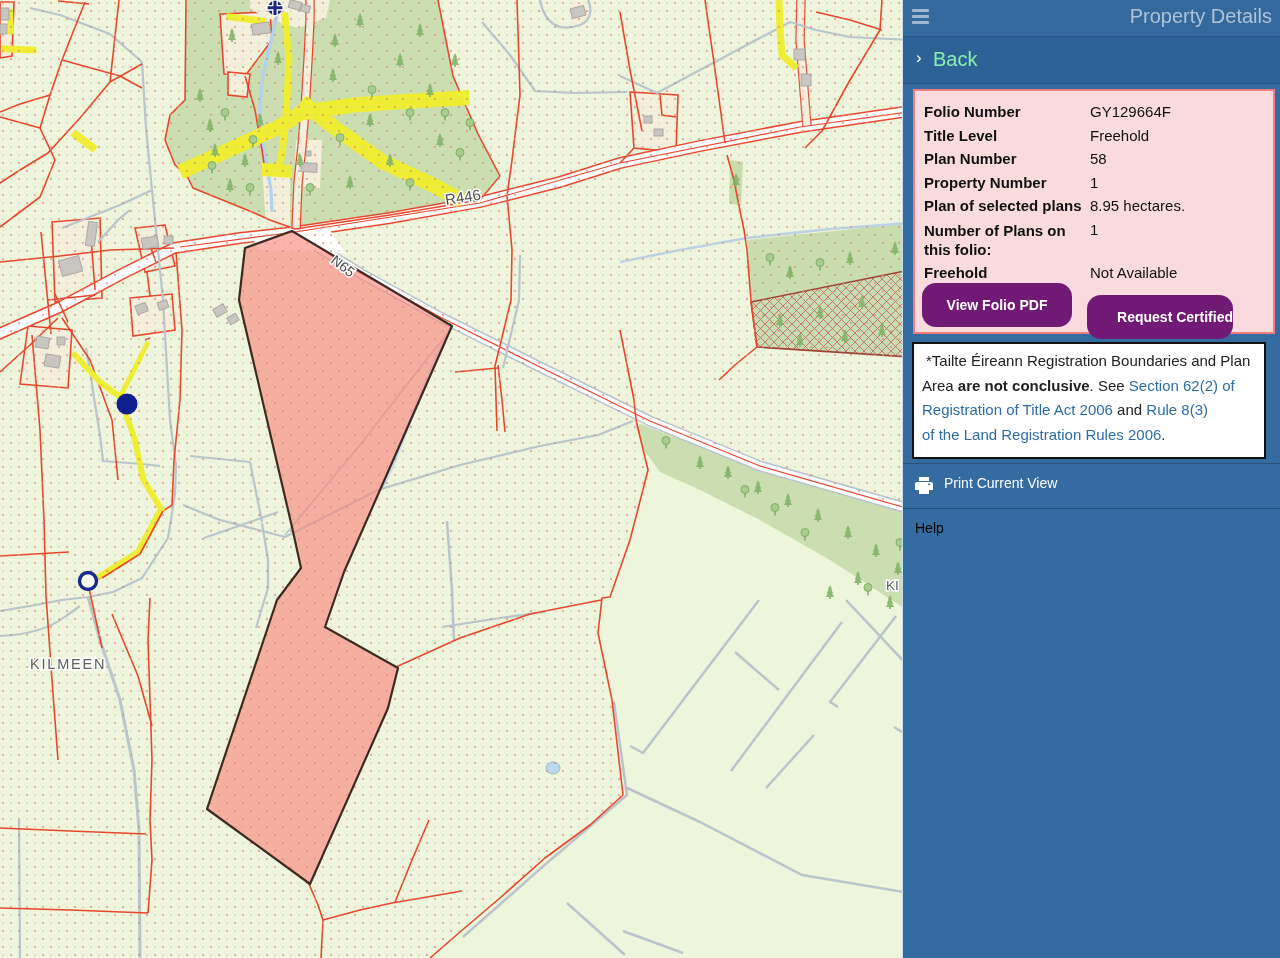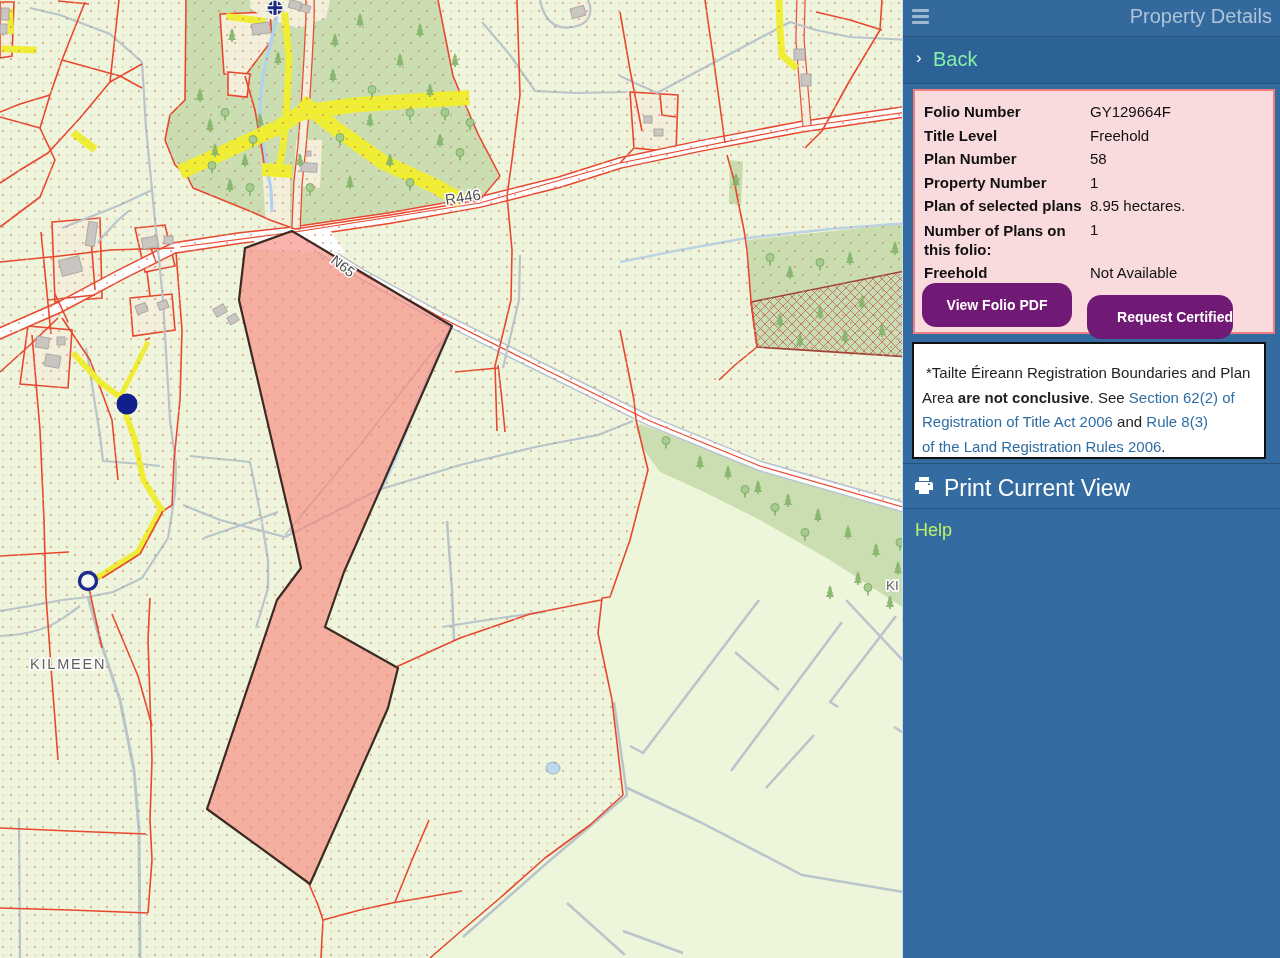--- a/index.html
+++ b/index.html
@@ -12,26 +12,26 @@
   #burger{position:absolute;left:9px;top:9px;width:17px;height:14px;}
   #burger div{height:3px;background:#9fb8d2;margin-bottom:3px;border-radius:1px;}
   #back{position:absolute;left:0;top:37px;width:378px;height:46px;background:#2d6296;border-bottom:1px solid #26547f;}
   #back .chev{position:absolute;left:13px;top:11px;color:#fff;font-size:17px;}
   #back .txt{position:absolute;left:30px;top:11px;color:#86efac;font-size:20px;}
   #pinkbox{position:absolute;left:10px;top:89px;width:362px;height:245px;background:#f9dbdd;border:2px solid #ee7d7d;box-sizing:border-box;}
   .row{position:absolute;left:9px;font-size:15px;color:#111;}
   .row b{font-weight:bold;margin-top:28px;}
   .val{position:absolute;left:175px;font-size:15px;color:#111;font-weight:normal;}
   .btn{position:absolute;background:#701a75;color:#fff;font-weight:bold;font-size:14px;text-align:center;border-radius:14px;}
-  #disc{position:absolute;left:9px;top:342px;width:354px;height:117px;background:#fff;border:2px solid #111;box-sizing:border-box;font-size:15px;color:#222;line-height:24.5px;padding:17px 8px;}
+  #disc{position:absolute;left:9px;top:342px;width:354px;height:117px;background:#fff;border:2px solid #111;box-sizing:border-box;font-size:15px;color:#222;line-height:24.5px;padding:5px 8px;}
   #disc a{color:#2e6da4;}
   #printrow{position:absolute;left:0;top:463px;width:378px;height:44px;border-top:1px solid #26547f;border-bottom:1px solid #26547f;}
-  #printrow .txt{position:absolute;left:41px;top:11px;color:#fff;font-size:23px;}
+  #printrow .txt{position:absolute;left:41px;top:11px;color:#fff;font-size:14px;}
   #helprow{position:absolute;left:0;top:507px;width:378px;height:44px;}
-  #helprow .txt{position:absolute;left:12px;top:13px;color:#bef264;font-size:18px;}
+  #helprow .txt{position:absolute;left:12px;top:13px;color:#000000;font-size:14px;}
 </style>
 </head>
 <body>
 <div id="app">
 <svg id="map" width="905" height="958" viewBox="0 0 905 958">
 <defs>
 <pattern id="dots" width="16" height="16" patternUnits="userSpaceOnUse">
           <circle cx="3" cy="3" r="0.9" fill="#d98f7c"></circle>
           <circle cx="11" cy="11" r="0.9" fill="#d48a78"></circle>
           <circle cx="11" cy="3" r="0.8" fill="#bccda4"></circle>

